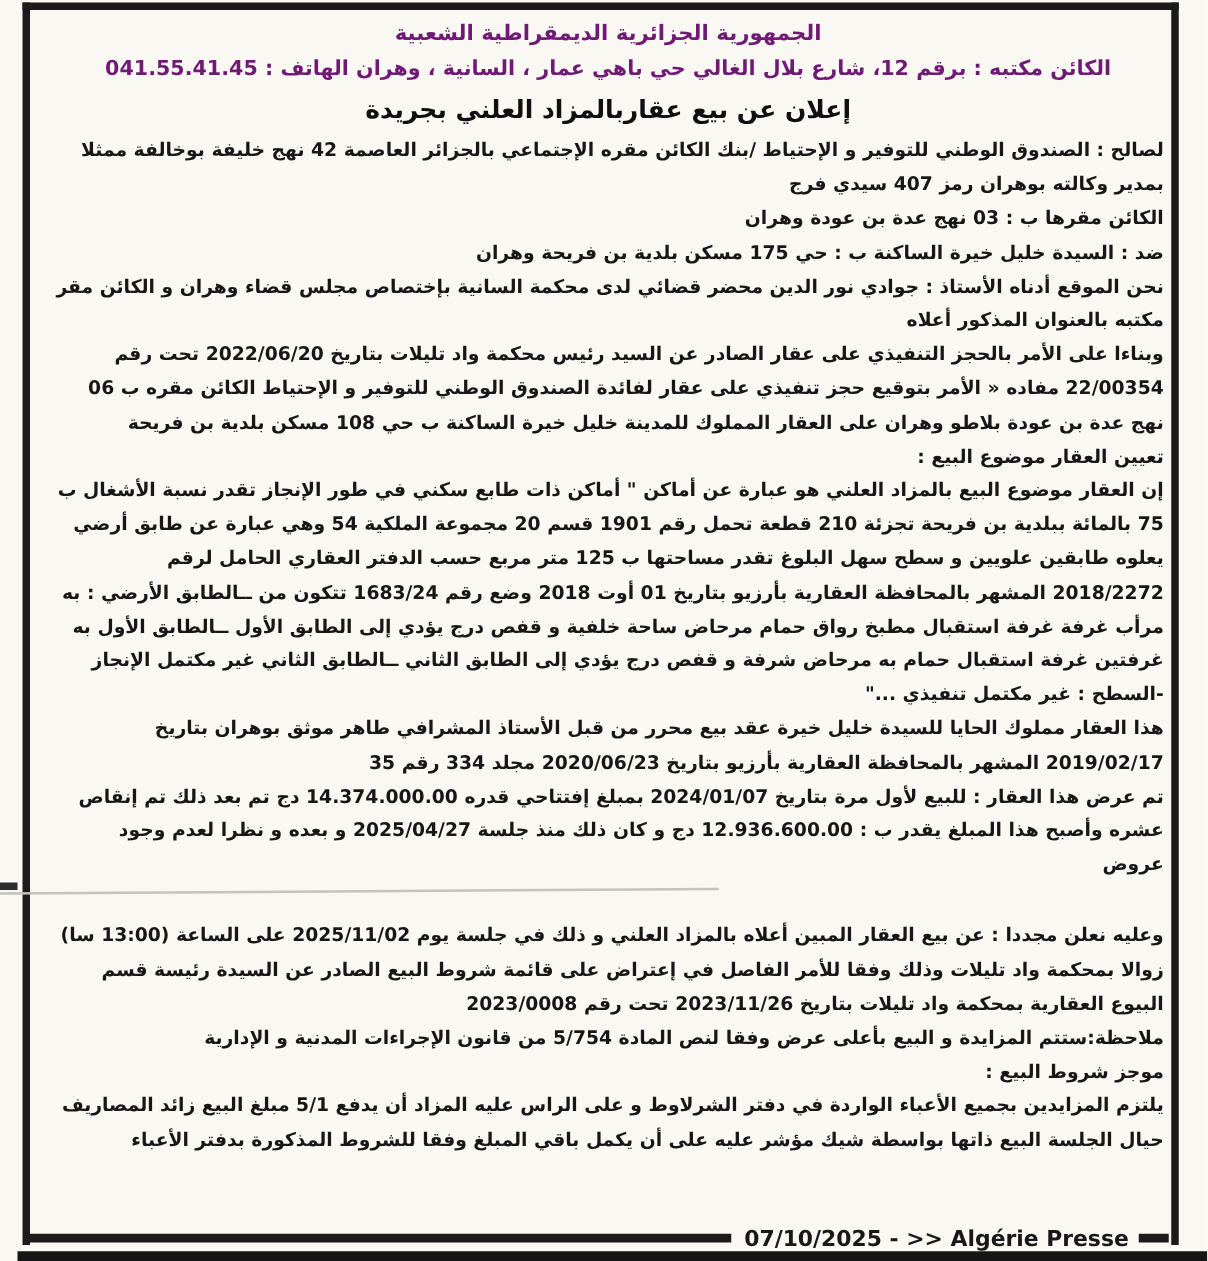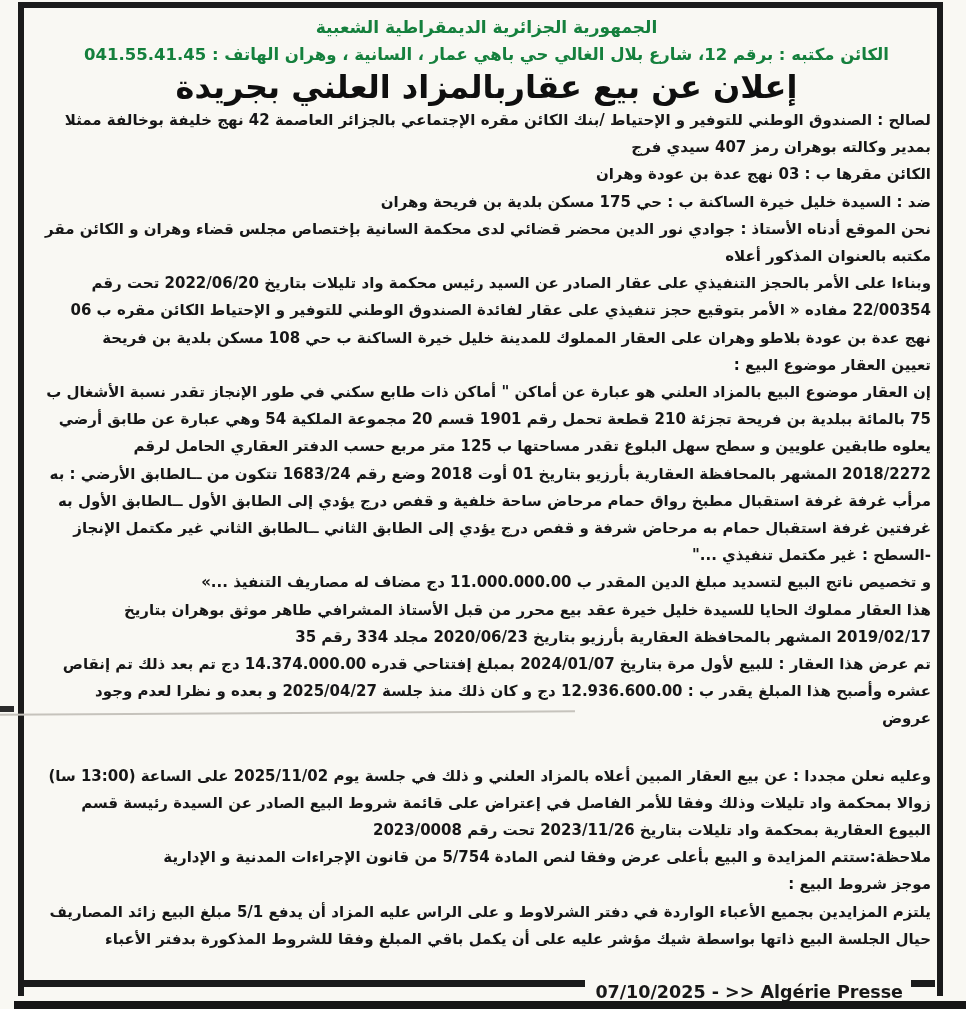--- a/index.html
+++ b/index.html
@@ -36,28 +36,28 @@
     position: relative;
     padding: 6px 6px 26px 18px;
     box-sizing: border-box;
     height: 100%;
   }
   .hdr {
     text-align: center;
     font-weight: 700;
     font-size: 16.5px;
     line-height: 27px;
-    color: #15803d;
+    color: #701a75;
   }
   .hdr.first { font-size: 17px; }
   .doc-title {
     margin: 2px 0 3px 0;
     text-align: center;
     font-weight: 700;
-    font-size: 32px;
+    font-size: 20px;
     line-height: 34px;
     color: #0f0f0f;
     letter-spacing: 0;
   }
   .body-text p {
     margin: 0;
     font-size: 15px;
     font-weight: 700;
     line-height: 27.2px;
     text-align: right;
@@ -66,20 +66,21 @@
   .gap-before { margin-top: 30px !important; }
   .section-heading { font-size: 17px; }
   
   .footer-row {
     position: absolute;
     left: 0;
     right: 0;
     bottom: -4px;
     height: 20px;
     display: flex;
+    align-items: center;
     direction: ltr;
   }
   .rule {
     background: #1b1b1b;
     height: 7px;
   }
   .rule-left { flex: 1 1 auto; margin-left: 0; }
   .rule-right { flex: 0 0 24px; margin-right: 2px; }
   .footer-text {
     flex: 0 0 auto;
@@ -134,21 +135,20 @@
 
       <div class="body-text">
         <p>لصالح : الصندوق الوطني للتوفير و الإحتياط /بنك الكائن مقره الإجتماعي بالجزائر العاصمة 42 نهج خليفة بوخالفة ممثلا بمدير وكالته بوهران رمز 407 سيدي فرج</p>
         <p>الكائن مقرها ب : 03 نهج عدة بن عودة  وهران</p>
         <p>ضد : السيدة  خليل خيرة الساكنة ب : حي 175 مسكن بلدية بن فريحة وهران</p>
         <p>نحن الموقع أدناه الأستاذ : جوادي نور  الدين محضر قضائي لدى محكمة السانية بإختصاص مجلس قضاء وهران و الكائن مقر مكتبه بالعنوان المذكور أعلاه</p>
         <p>وبناءا على الأمر بالحجز التنفيذي على عقار الصادر عن السيد رئيس محكمة واد تليلات بتاريخ 2022/06/20 تحت رقم 22/00354 مفاده « الأمر بتوقيع حجز تنفيذي على عقار لفائدة الصندوق الوطني للتوفير و الإحتياط الكائن مقره ب 06 نهج عدة بن عودة بلاطو وهران على العقار المملوك للمدينة خليل خيرة الساكنة ب حي 108 مسكن بلدية بن فريحة</p>
         <p class="section-heading">تعيين العقار موضوع البيع :</p>
         <p>إن العقار موضوع البيع بالمزاد العلني هو عبارة عن أماكن " أماكن ذات طابع سكني في طور الإنجاز تقدر نسبة الأشغال ب 75 بالمائة ببلدية بن فريحة تجزئة 210 قطعة تحمل رقم 1901 قسم 20 مجموعة الملكية 54 وهي عبارة عن طابق أرضي يعلوه طابقين علويين و سطح سهل البلوغ تقدر مساحتها ب 125 متر مربع حسب الدفتر العقاري الحامل لرقم 2018/2272  المشهر بالمحافظة العقارية بأرزيو  بتاريخ 01 أوت 2018 وضع رقم 1683/24 تتكون من ــالطابق الأرضي : به مرأب غرفة  غرفة استقبال مطبخ رواق حمام مرحاض ساحة خلفية و قفص درج يؤدي إلى الطابق الأول ــالطابق الأول به غرفتين غرفة استقبال حمام به مرحاض شرفة و قفص درج يؤدي إلى الطابق الثاني ــالطابق الثاني غير مكتمل الإنجاز</p>
         <p>-السطح : غير مكتمل تنفيذي ..."</p>
-        <p>و تخصيص ناتج البيع لتسديد  مبلغ الدين المقدر ب 11.000.000.00 دج مضاف له مصاريف التنفيذ ...»</p>
         <p>هذا العقار مملوك الحايا للسيدة خليل خيرة عقد بيع محرر من قبل الأستاذ المشرافي طاهر موثق بوهران بتاريخ 2019/02/17 المشهر  بالمحافظة العقارية بأرزيو بتاريخ 2020/06/23 مجلد 334 رقم 35</p>
         <p>تم عرض هذا العقار : للبيع لأول مرة بتاريخ 2024/01/07 بمبلغ إفتتاحي قدره 14.374.000.00 دج تم بعد ذلك تم إنقاص عشره وأصبح هذا المبلغ يقدر ب : 12.936.600.00 دج و كان ذلك منذ جلسة 2025/04/27 و بعده و نظرا  لعدم وجود عروض</p>
         <p class="gap-before">وعليه نعلن مجددا : عن بيع العقار المبين أعلاه  بالمزاد العلني و ذلك في جلسة يوم 2025/11/02  على الساعة (13:00 سا) زوالا بمحكمة واد تليلات  وذلك وفقا للأمر الفاصل  في إعتراض على قائمة شروط البيع الصادر عن السيدة رئيسة قسم البيوع العقارية بمحكمة واد  تليلات بتاريخ 2023/11/26 تحت رقم 2023/0008</p>
         <p>ملاحظة:ستتم المزايدة و البيع بأعلى عرض وفقا لنص المادة 5/754 من قانون الإجراءات المدنية و الإدارية</p>
         <p class="section-heading">موجز شروط البيع :</p>
         <p>يلتزم المزايدين بجميع الأعباء الواردة في دفتر الشرلاوط و على الراس عليه المزاد أن يدفع 5/1 مبلغ البيع زائد المصاريف حيال الجلسة البيع ذاتها بواسطة شيك مؤشر عليه على أن يكمل باقي المبلغ وفقا للشروط المذكورة بدفتر الأعباء</p>
 
       </div>
 
       <div class="footer-row">

